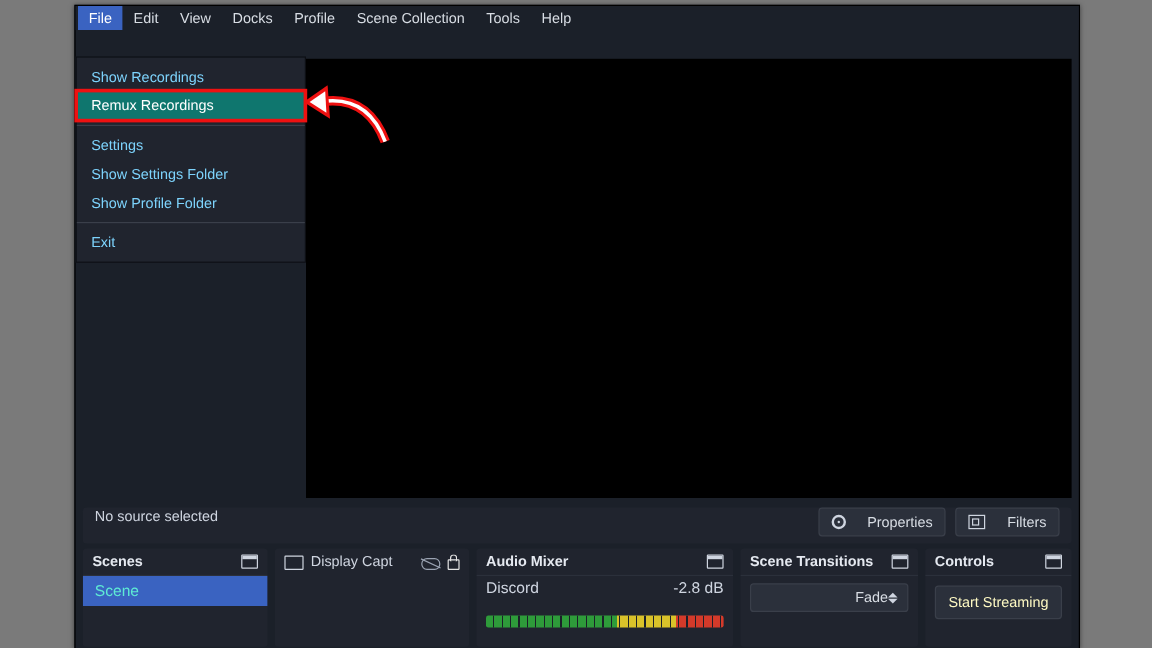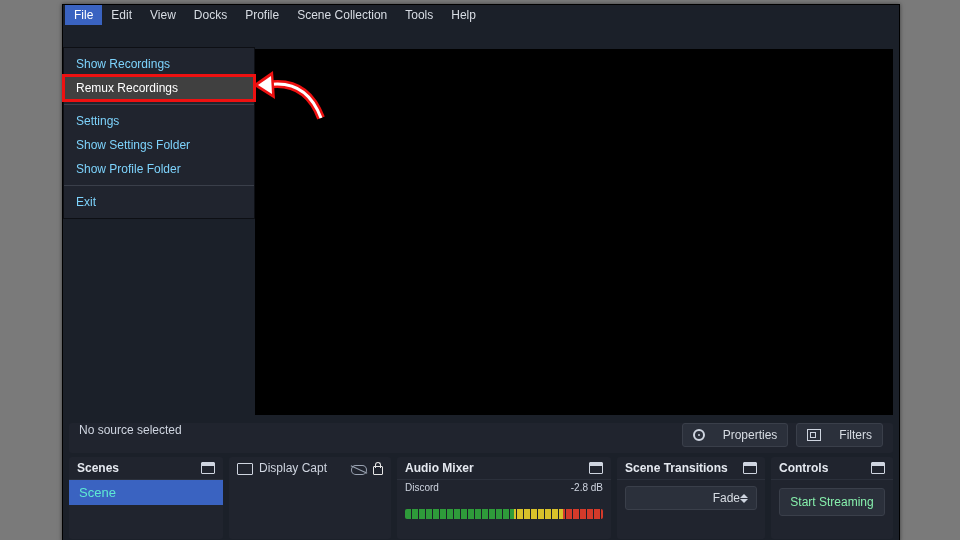--- a/index.html
+++ b/index.html
@@ -7,44 +7,44 @@
 .titlebar{height:22px;background:#fff;color:#000;display:flex;align-items:center;padding:0 6px;font-size:11px}
 .titlebar .logo{width:14px;height:14px;border-radius:50%;background:#333;margin-right:6px;position:relative}
 .titlebar .logo:before{content:"";position:absolute;inset:2px;border-radius:50%;border:1px solid #ccc}
 .titlebar .title{flex:1}
 .winbtn{width:32px;height:22px;display:flex;align-items:center;justify-content:center;color:#000}
 .menubar{height:20px;background:#1b2029;display:flex;align-items:stretch;padding:0 2px;font-size:12px;color:#d8dde4}
 .menu-item{padding:2px 9px;display:flex;align-items:center;cursor:default}
 .menu-item.open{background:#3a63c1;color:#fff}
 .dropdown{position:absolute;left:0;top:42px;width:190px;background:#20242e;border:1px solid #0d0f14;padding:4px 0;z-index:5}
 .dd-item{padding:5px 12px;font-size:12px;color:#7dd3fc}
-.dd-item.hl{background:#404040;color:#fff;outline:3px solid #e11;outline-offset:-1px}
+.dd-item.hl{background:#0f766e;color:#fff;outline:3px solid #e11;outline-offset:-1px}
 .dd-sep{height:1px;background:#3a3f4a;margin:4px 0}
 .preview{position:absolute;left:192px;top:44px;right:6px;height:366px;background:#000}
 .toolbar{position:absolute;left:6px;top:418px;right:6px;height:30px;background:#20242e;border-radius:3px;display:flex;align-items:flex-start;padding:0 10px;gap:8px}
 .nosrc{flex:1;font-size:12px;color:#cfd5e0}
 .tbtn{background:#2b303b;border:1px solid #3a3f4a;border-radius:3px;padding:4px 10px;display:flex;align-items:center;gap:18px;font-size:12px;color:#d8dde4}
 .panels{position:absolute;left:6px;right:6px;top:452px;height:82px;display:flex;gap:6px}
 .panel{background:#20242e;border-radius:3px;flex:0 0 auto;display:flex;flex-direction:column;overflow:hidden}
 .panel.scenes{width:154px}
 .panel.sources{width:162px}
 .panel.mixer{width:214px}
 .panel.trans{width:148px}
 .panel.controls{flex:1}
 .phead{display:flex;align-items:center;justify-content:space-between;padding:4px 8px;font-weight:600;font-size:12px;color:#e5e9f0;border-bottom:1px solid #2b303b}
 .scene-row{background:#3a63c1;color:#5eead4;padding:5px 10px;font-size:13px}
 .src-row{display:flex;align-items:flex-end;gap:6px;padding:4px 8px;font-size:12px;color:#cfd5e0}
 .mixer-row{padding:2px 8px}
-.mixer-top{display:flex;justify-content:space-between;font-size:10px;color:#cfd5e0;margin-bottom:16px}
+.mixer-top{display:flex;justify-content:space-between;font-size:13px;color:#cfd5e0;margin-bottom:16px}
 .meter{height:10px;background:linear-gradient(90deg,#2e9b3a 0%,#2e9b3a 55%,#d9c22a 55%,#d9c22a 80%,#d43a2a 80%);border-radius:2px;position:relative}
 .meter:before{content:"";position:absolute;inset:0;background:repeating-linear-gradient(90deg,transparent 0,transparent 6px,#1b2029 6px,#1b2029 7px)}
 .trans-body{padding:6px 8px}
 .trans-sel{display:flex;align-items:center;justify-content:flex-end;background:#2b303b;border:1px solid #3a3f4a;border-radius:3px;padding:4px 8px;font-size:12px}
 .ctrl-body{padding:8px}
-.ctrl-btn{background:#2b303b;border:1px solid #3a3f4a;border-radius:3px;padding:6px 0;text-align:center;font-size:12px;color:#86efac}
+.ctrl-btn{background:#2b303b;border:1px solid #3a3f4a;border-radius:3px;padding:6px 0;text-align:center;font-size:12px;color:#fef9c3}
 .dock-icon{display:inline-block;width:12px;height:10px;border:1px solid #cfd5e0;border-radius:1px;position:relative}
 .dock-icon:before{content:"";position:absolute;left:0;right:0;top:0;height:3px;background:#cfd5e0}
 .gear-ic{width:12px;height:12px;border:2px solid #cfd5e0;border-radius:50%;position:relative;box-sizing:border-box}
 .gear-ic:before{content:"";position:absolute;left:3px;top:3px;width:2px;height:2px;background:#cfd5e0;border-radius:50%}
 .flt-ic{display:inline-block;width:12px;height:10px;border:1px solid #cfd5e0;position:relative}
 .flt-ic:before{content:"";position:absolute;left:2px;top:2px;width:4px;height:4px;border:1px solid #cfd5e0}
 .mon-ic{display:inline-block;width:14px;height:10px;border:1px solid #cfd5e0;border-radius:1px}
 .eye-ic{display:inline-block;width:14px;height:8px;border:1px solid #9aa3b2;border-radius:60% 60% 60% 60%/100% 100% 100% 100%;position:relative}
 .eye-ic:after{content:"";position:absolute;left:-2px;right:-2px;top:3px;height:1px;background:#9aa3b2;transform:rotate(25deg)}
 .lock-ic{display:inline-block;width:8px;height:7px;border:1px solid #e5e5e5;border-radius:1px;position:relative;margin-top:3px}

